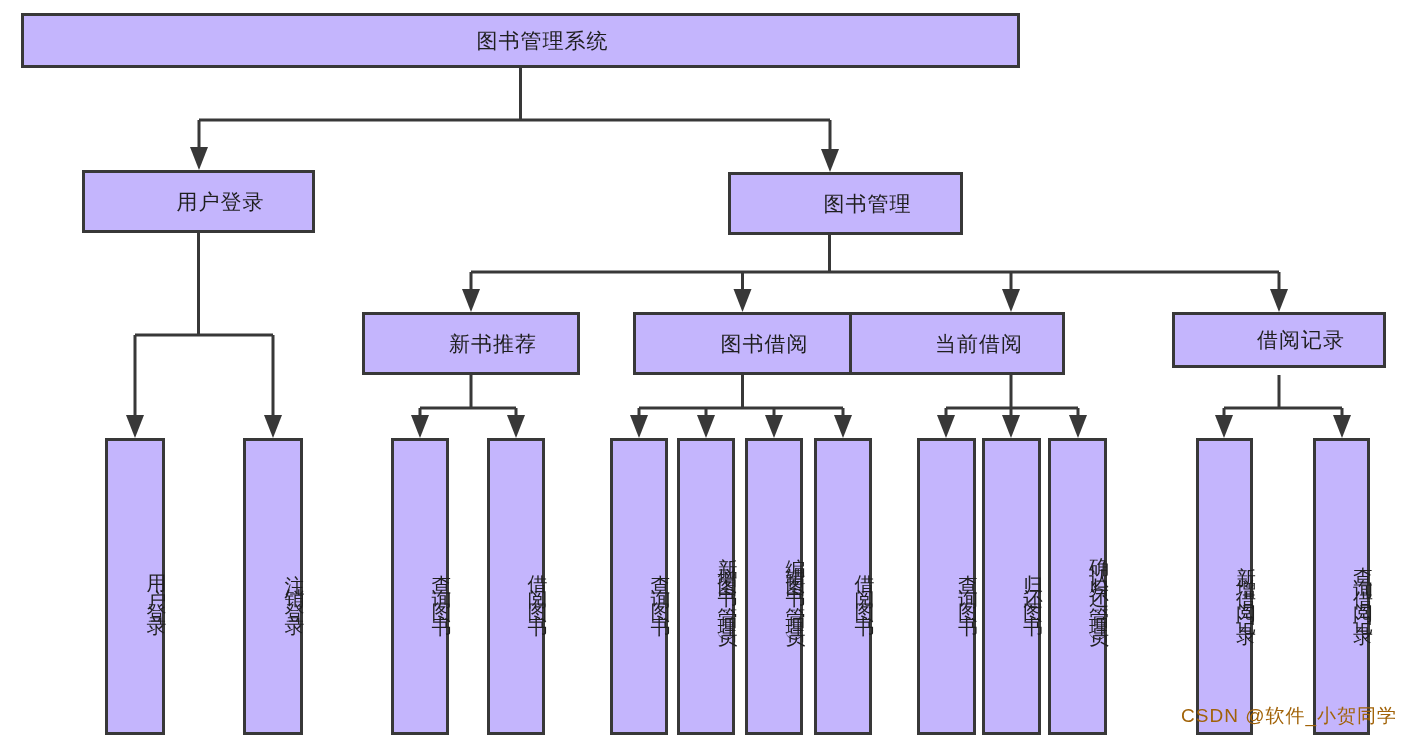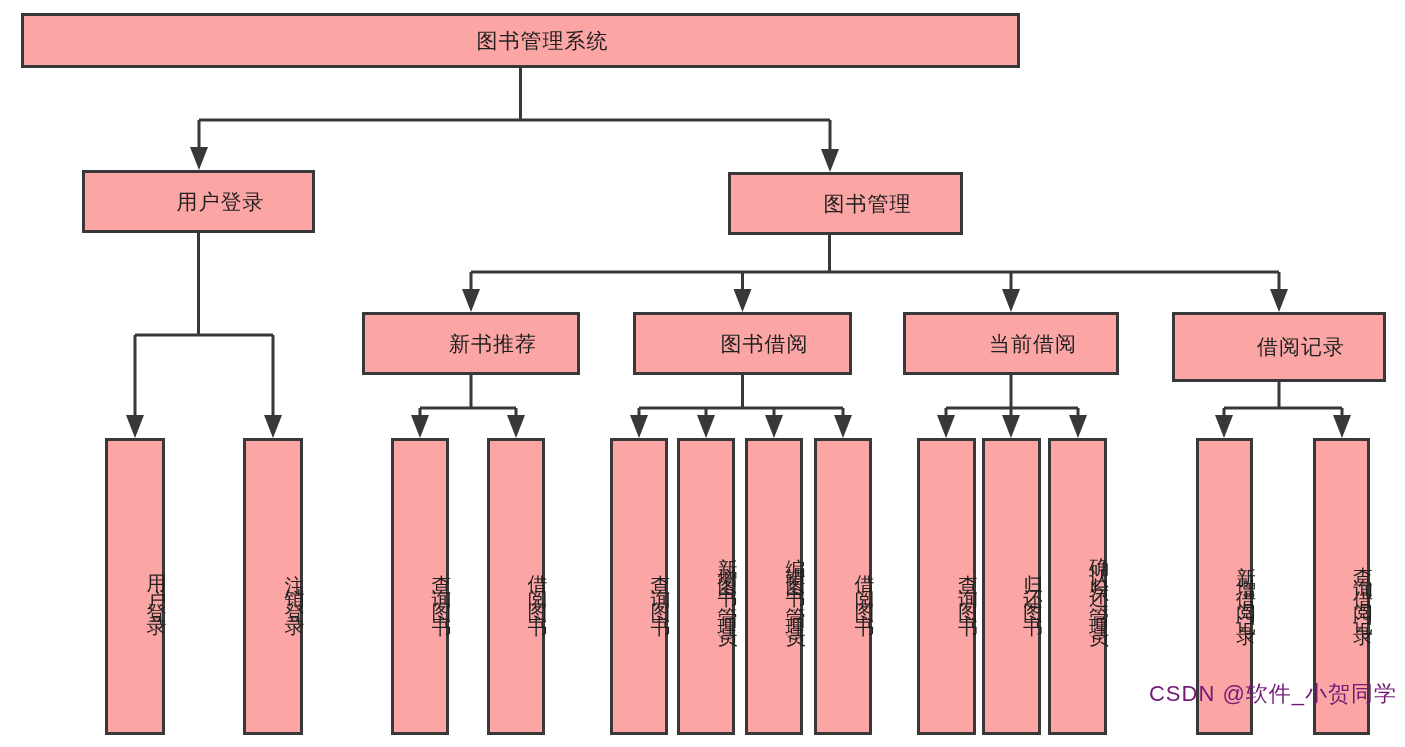--- a/index.html
+++ b/index.html
@@ -18,21 +18,21 @@
   .connectors {
     position: absolute;
     left: 0; top: 0;
     width: 1405px; height: 747px;
     pointer-events: none;
   }
   .connectors path { stroke: #383838; stroke-width: 3; fill: none; }
   .connectors polygon { fill: #383838; stroke: none; }
   .node {
     position: absolute;
-    background: #fca5a5;
+    background: #c4b5fd;
     border: 3px solid #383838;
     display: flex;
     align-items: center;
     justify-content: center;
     color: #1f1f1f;
     padding-left: 44px;
   }
   .h-node {
     font-size: 21px;
     letter-spacing: 1px;
@@ -46,42 +46,42 @@
   }
   .vt-4 { letter-spacing: 14px; }
   .vt-6 { letter-spacing: 12px; }
   .vt-9 { letter-spacing: 10px; }
   
   #n-root   { left: 21px;  top: 13px;  width: 999px; height: 55px; }
   #n-login  { left: 82px;  top: 170px; width: 233px; height: 63px; }
   #n-mgmt   { left: 728px; top: 172px; width: 235px; height: 63px; }
   #n-rec    { left: 362px; top: 312px; width: 218px; height: 63px; }
   #n-borrow { left: 633px; top: 312px; width: 219px; height: 63px; }
-  #n-cur    { left: 903px; top: 312px; width: 216px; height: 63px; }
-  #n-hist   { left: 1172px;top: 312px; width: 214px; height: 70px; }
+  #n-cur    { left: 849px; top: 312px; width: 216px; height: 63px; }
+  #n-hist   { left: 1172px;top: 312px; width: 214px; height: 56px; }
   .leaf     { top: 438px; height: 297px; }
   #l-g1a { left: 105px;  width: 60px; }
   #l-g1b { left: 243px;  width: 60px; }
   #l-g2a { left: 391px;  width: 58px; }
   #l-g2b { left: 487px;  width: 58px; }
   #l-g3a { left: 610px;  width: 58px; }
   #l-g3b { left: 677px;  width: 58px; }
   #l-g3c { left: 745px;  width: 58px; }
   #l-g3d { left: 814px;  width: 58px; }
   #l-g4a { left: 917px;  width: 59px; }
   #l-g4b { left: 982px;  width: 59px; }
   #l-g4c { left: 1048px; width: 59px; }
   #l-g5a { left: 1196px; width: 57px; }
   #l-g5b { left: 1313px; width: 57px; }
   .watermark {
     position: absolute;
     right: 8px;
-    top: 679px;
-    font-size: 22px;
-    color: #701a75;
+    top: 703px;
+    font-size: 19px;
+    color: #a16207;
     letter-spacing: 1px;
     white-space: nowrap;
     z-index: 5;
   }
 </style>
 </head>
 <body>
 
 <div class="canvas">
 

